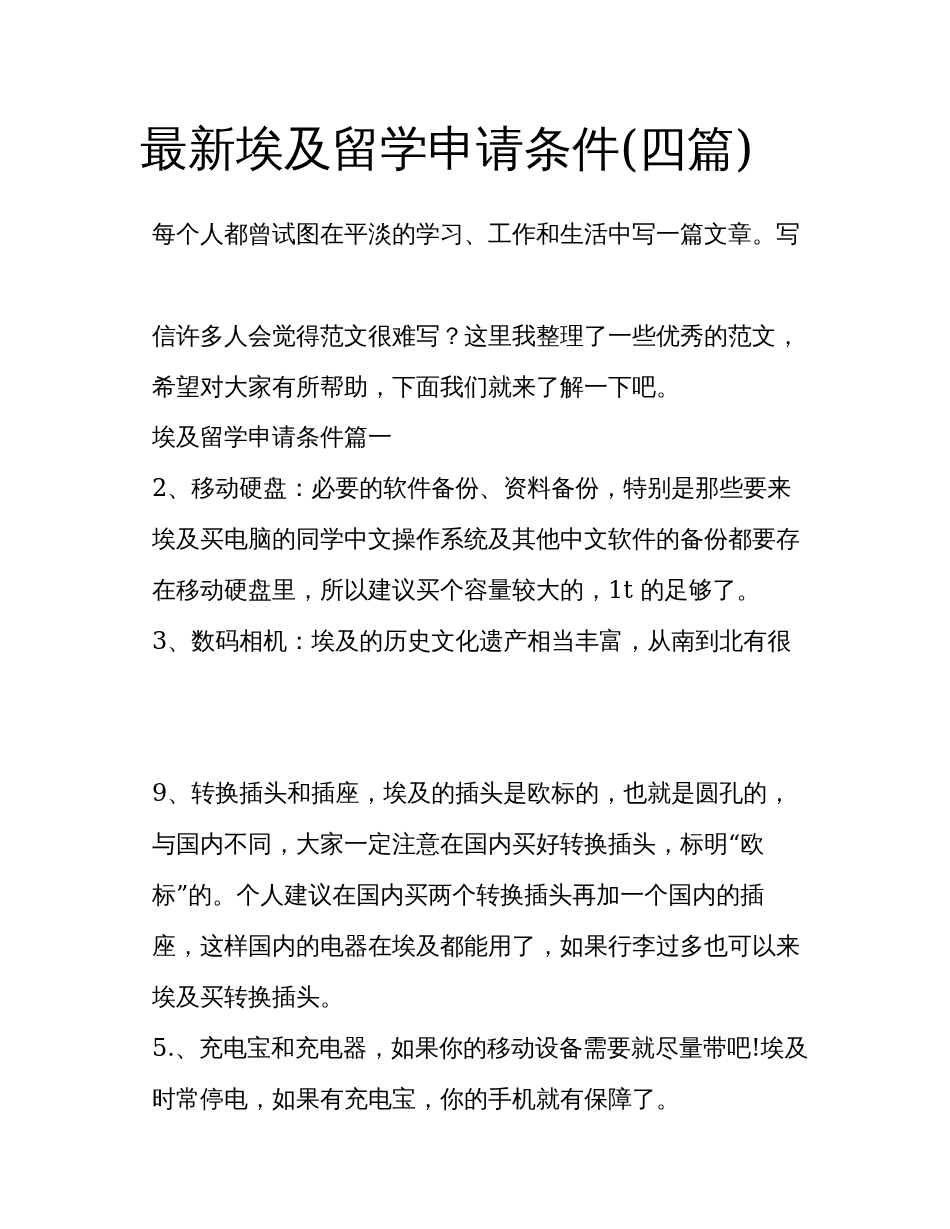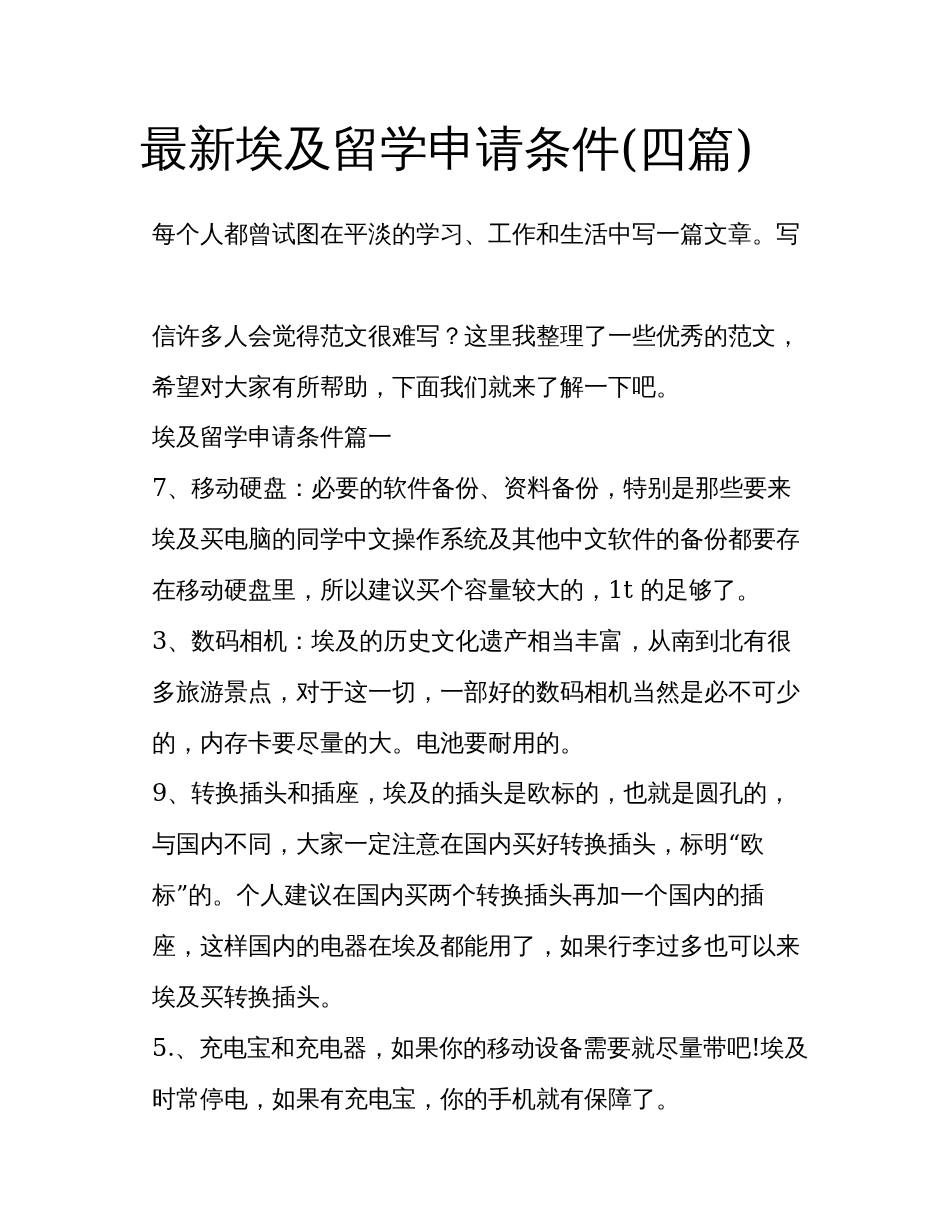--- a/index.html
+++ b/index.html
@@ -49,27 +49,25 @@
 
 <div class="page">
   <h1 class="title">最新埃及留学申请条件(四篇)</h1>
 
   <p class="line" style="top:206px">每个人都曾试图在平淡的学习、工作和生活中写一篇文章。写</p>
   <p class="line" style="top:308px">信许多人会觉得范文很难写？这里我整理了一些优秀的范文，</p>
   <p class="line" style="top:359px">希望对大家有所帮助，下面我们就来了解一下吧。</p>
 
   <p class="line" style="top:409px">埃及留学申请条件篇一</p>
 
-  <p class="line" style="top:460px">7、移动硬盘：必要的软件备份、资料备份，特别是那些要来</p>
+  <p class="line" style="top:460px">2、移动硬盘：必要的软件备份、资料备份，特别是那些要来</p>
   <p class="line" style="top:511px">埃及买电脑的同学中文操作系统及其他中文软件的备份都要存</p>
   <p class="line" style="top:562px">在移动硬盘里，所以建议买个容量较大的，1t 的足够了。</p>
 
   <p class="line" style="top:613px">3、数码相机：埃及的历史文化遗产相当丰富，从南到北有很</p>
-  <p class="line" style="top:664px">多旅游景点，对于这一切，一部好的数码相机当然是必不可少</p>
-  <p class="line" style="top:715px">的，内存卡要尽量的大。电池要耐用的。</p>
 
   <p class="line" style="top:765px">9、转换插头和插座，埃及的插头是欧标的，也就是圆孔的，</p>
   <p class="line" style="top:816px">与国内不同，大家一定注意在国内买好转换插头，标明“欧</p>
   <p class="line" style="top:918px">座，这样国内的电器在埃及都能用了，如果行李过多也可以来</p>
   <p class="line" style="top:867px">标”的。个人建议在国内买两个转换插头再加一个国内的插</p>
   <p class="line" style="top:969px">埃及买转换插头。</p>
 
   <p class="line" style="top:1020px">5.、充电宝和充电器，如果你的移动设备需要就尽量带吧!埃及</p>
   <p class="line" style="top:1071px">时常停电，如果有充电宝，你的手机就有保障了。</p>
 </div>

